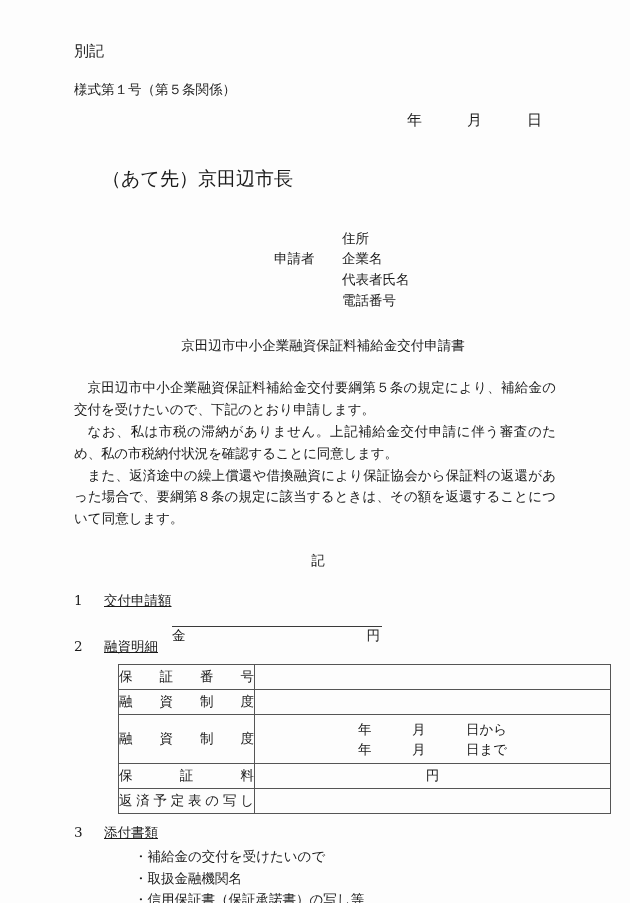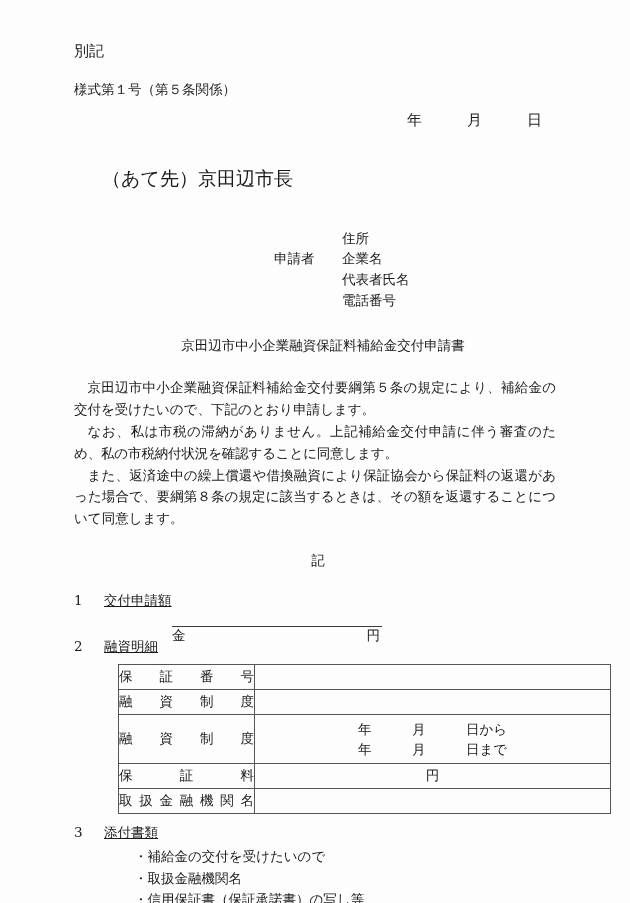--- a/index.html
+++ b/index.html
@@ -259,21 +259,21 @@
             <td class="val tall">
               <div class="dr">年　　　月　　　日から</div>
               <div class="dr">年　　　月　　　日まで</div>
             </td>
           </tr>
           <tr>
             <td class="lbl">保証料</td>
             <td class="val">円</td>
           </tr>
           <tr>
-            <td class="lbl">取扱金融機関名</td>
+            <td class="lbl">返済予定表の写し</td>
             <td class="val"></td>
           </tr>
         </tbody>
       </table>
     </div>
 
     <div class="num-item">
       <span class="num">3</span>
       <span class="itxt">添付書類</span>
     </div>

